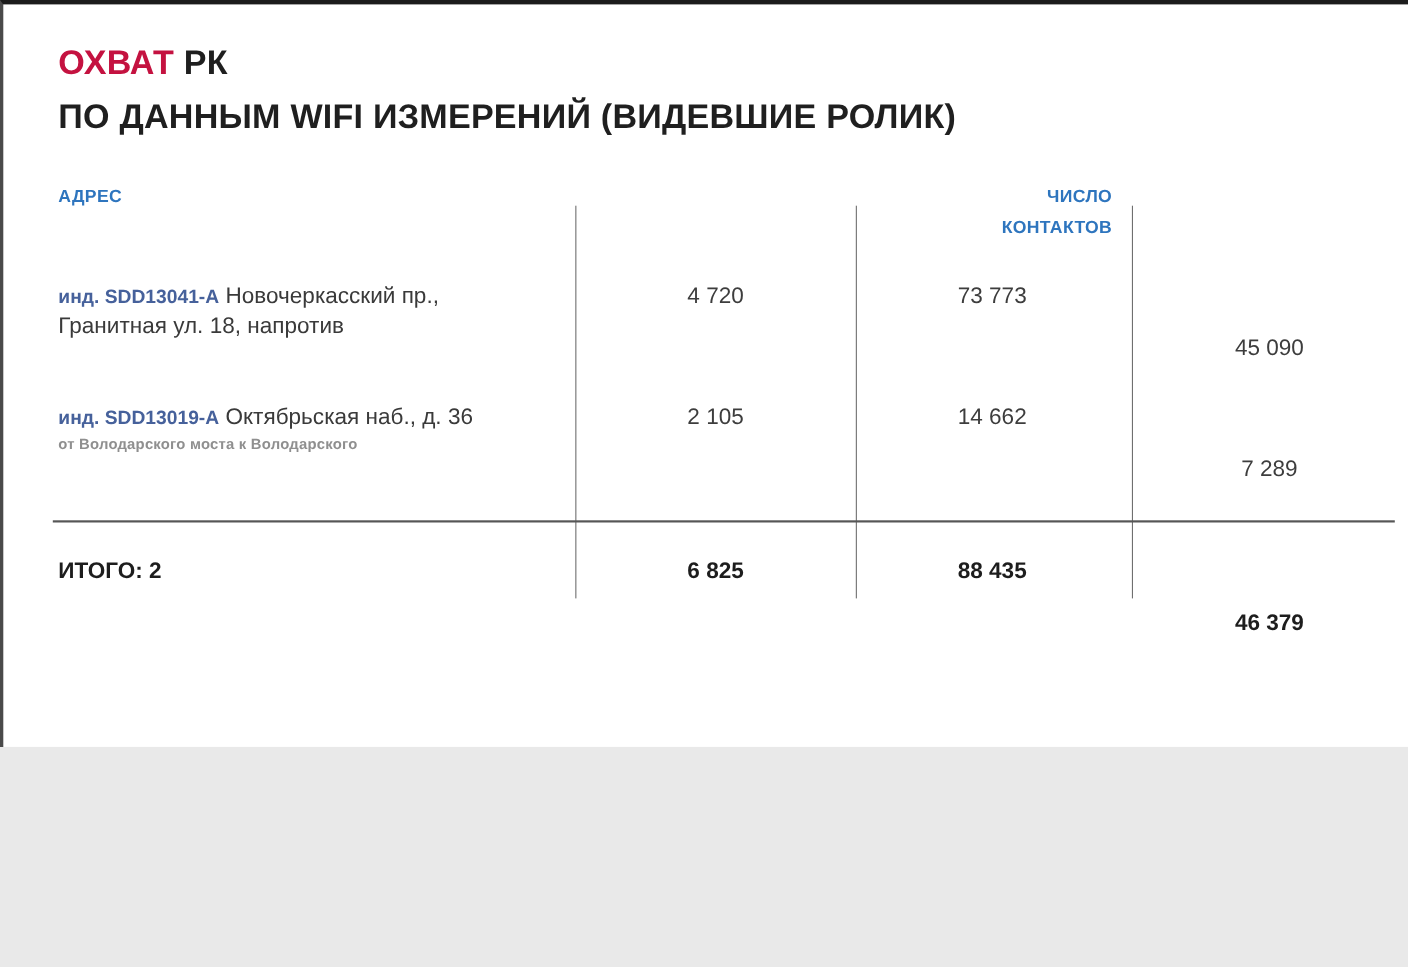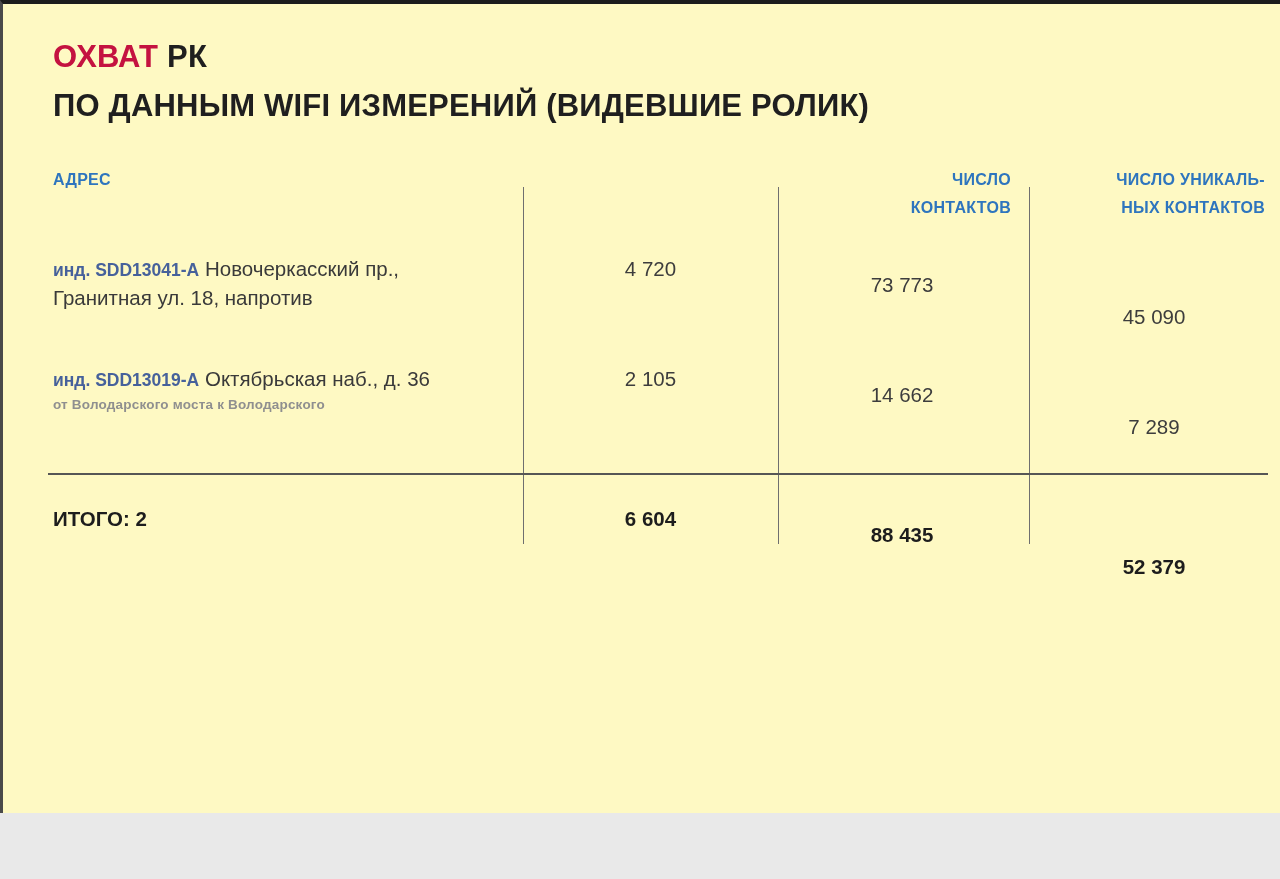--- a/index.html
+++ b/index.html
@@ -4,22 +4,22 @@
 <style>
   html, body {
     margin: 0;
     padding: 0;
     background: #e9e9e9;
     font-family: "Liberation Sans", "DejaVu Sans", sans-serif;
   }
   .slide {
     position: relative;
     width: 1280px;
-    height: 813px;
-    background: #fef9c3;
+    height: 679px;
+    background: #ffffff;
     border-top: 4px solid #1c1c1c;
     border-left: 3px solid #4a4a4a;
     box-sizing: border-box;
     overflow: hidden;
   }
   
   .title {
     position: absolute;
     left: 50px;
     top: 28px;
@@ -93,21 +93,21 @@
   .num {
     position: absolute;
     font-size: 20.5px;
     color: #3d3d3d;
     text-align: center;
   }
   .num.r1 { top: 253px; }
   .num.r2 { top: 363px; }
   .num.total { top: 503px; font-weight: 700; color: #1d1d1d; }
   .c-shows   { left: 540px; width: 215px; }
-  .c-contacts{ left: 790px; width: 218px; margin-top: 16px; }
+  .c-contacts{ left: 790px; width: 218px; }
   .c-unique  { left: 1040px; width: 222px; margin-top: 48px; }
 
   .total-label {
     position: absolute;
     left: 50px;
     top: 503px;
     font-size: 20.5px;
     font-weight: 700;
     color: #1d1d1d;
   }
@@ -118,22 +118,20 @@
 <div class="slide">
 
   <div class="title">
     <div><span class="accent">ОХВАТ</span><span> РК</span></div>
     <div class="subtitle-line">ПО ДАННЫМ WIFI ИЗМЕРЕНИЙ (ВИДЕВШИЕ РОЛИК)</div>
   </div>
 
   <div class="col-header h-address">АДРЕС</div>
   <div class="col-header h-contacts">ЧИСЛО
 КОНТАКТОВ</div>
-  <div class="col-header h-unique">ЧИСЛО УНИКАЛЬ-
-НЫХ КОНТАКТОВ</div>
 
   <div class="vline vline-1"></div>
   <div class="vline vline-2"></div>
   <div class="vline vline-3"></div>
   <div class="hline"></div>
 
   <div class="addr-block row-1">
     <div class="addr-main"><span class="addr-id">инд. SDD13041-A</span> <span>Новочеркасский пр.,</span><br><span>Гранитная ул. 18, напротив</span></div>
   </div>
   <div class="num r1 c-shows">4 720</div>
@@ -142,17 +140,17 @@
 
   <div class="addr-block row-2">
     <div class="addr-main"><span class="addr-id">инд. SDD13019-A</span> <span>Октябрьская наб., д. 36</span></div>
     <div class="addr-direction">от Володарского моста к Володарского</div>
   </div>
   <div class="num r2 c-shows">2 105</div>
   <div class="num r2 c-contacts">14 662</div>
   <div class="num r2 c-unique">7 289</div>
 
   <div class="total-label">ИТОГО: 2</div>
-  <div class="num total c-shows">6 604</div>
+  <div class="num total c-shows">6 825</div>
   <div class="num total c-contacts">88 435</div>
-  <div class="num total c-unique">52 379</div>
+  <div class="num total c-unique">46 379</div>
 
 </div>
 
 </body></html>

